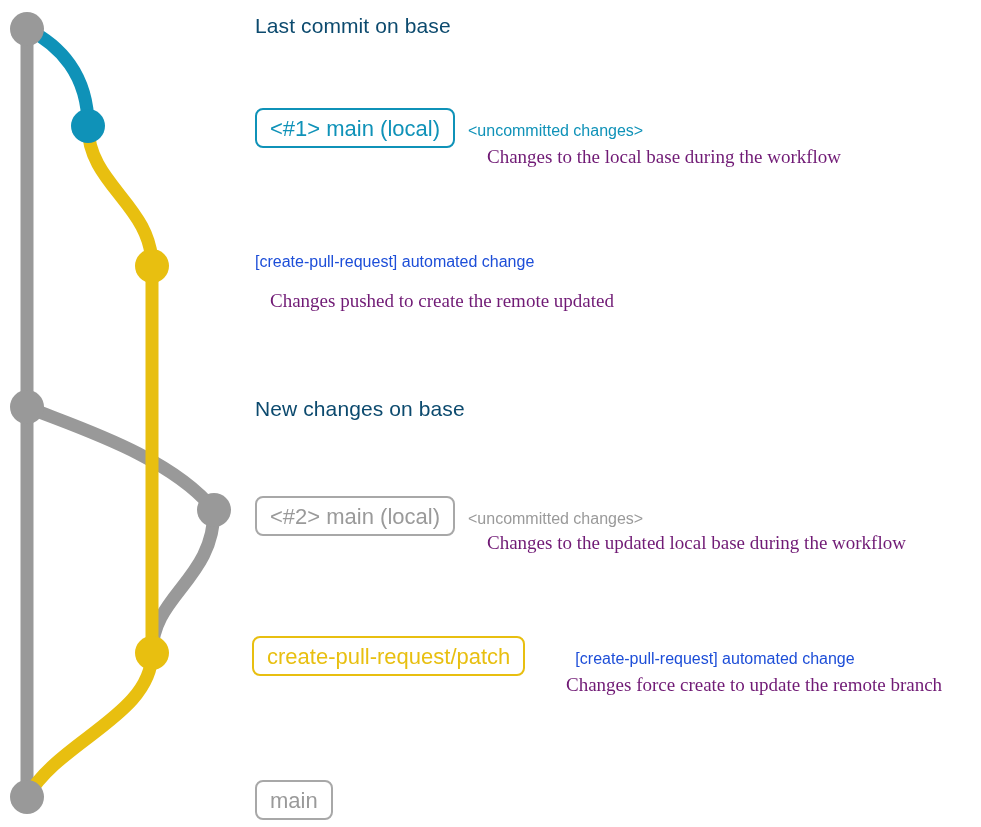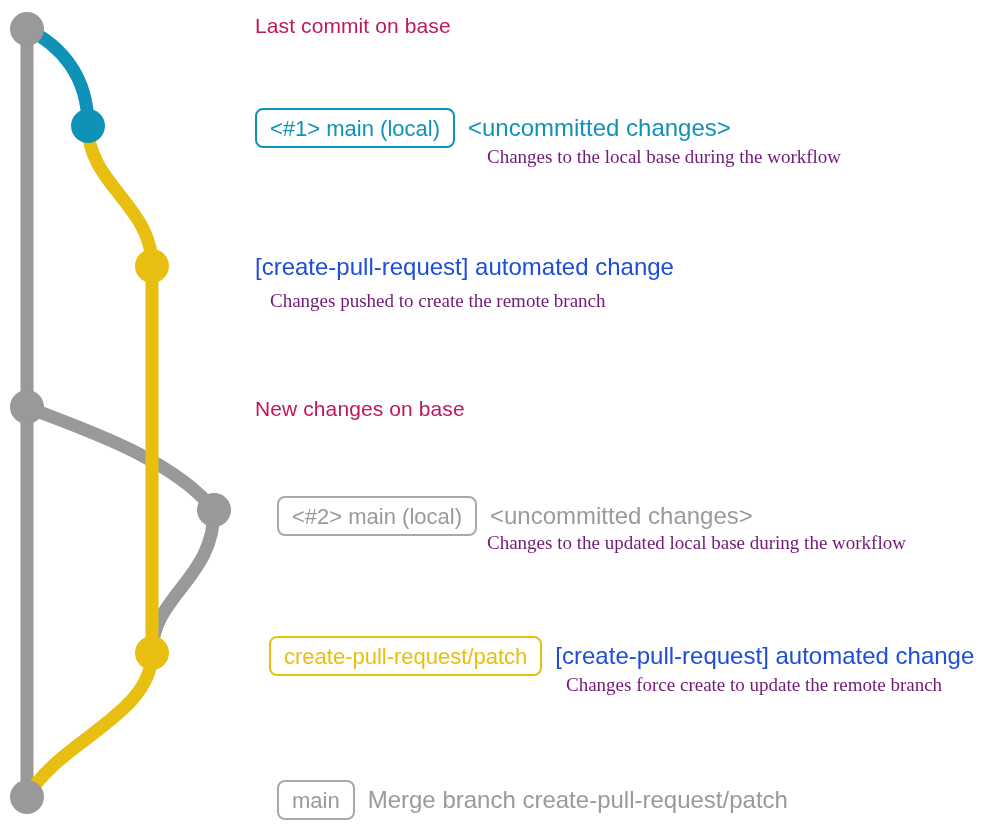--- a/index.html
+++ b/index.html
@@ -29,45 +29,45 @@
     position: absolute;
     display: flex;
     align-items: baseline;
     white-space: nowrap;
   }
 
   
   .plain-label {
     font-family: "Liberation Sans", sans-serif;
     font-size: 21px;
-    color: #be185d;
+    color: #0c4a6e;
     letter-spacing: 0.1px;
   }
 
   
   .pill {
     display: inline-block;
     border: 2px solid #999999;
     border-radius: 8px;
     padding: 7px 13px 6px 13px;
     font-family: "Liberation Sans", sans-serif;
     font-size: 22px;
     line-height: 1.05;
     color: #999999;
     background: #ffffff;
     box-sizing: border-box;
   }
   .pill.teal   { border-color: #0f92b8; color: #0f92b8; }
   .pill.yellow { border-color: #e8bf10; color: #e8bf10; }
-  .pill.gray   { border-color: #a8a8a8; color: #9a9a9a; margin-left: 22px; }
+  .pill.gray   { border-color: #a8a8a8; color: #9a9a9a; }
 
   
   .subject {
     font-family: "Liberation Sans", sans-serif;
-    font-size: 24px;
+    font-size: 16px;
     margin-left: 13px;
     color: #9a9a9a;
   }
   .subject.teal   { color: #0f92b8; }
   .subject.yellow { color: #1d4ed8; }
   .subject.gray   { color: #9a9a9a; }
 
   
   .desc {
     position: absolute;
@@ -111,34 +111,33 @@
 
 <div class="row" style="left:255px; top:108px;">
   <span class="pill teal">&lt;#1&gt; main (local)</span>
   <span class="subject teal">&lt;uncommitted changes&gt;</span>
 </div>
 <div class="desc" style="left:487px; top:146px;">Changes to the local base during the workflow</div>
 
 <div class="row" style="left:255px; top:253px;">
   <span class="subject yellow" style="margin-left:0;">[create-pull-request] automated change</span>
 </div>
-<div class="desc" style="left:270px; top:290px;">Changes pushed to create the remote branch</div>
+<div class="desc" style="left:270px; top:290px;">Changes pushed to create the remote updated</div>
 
 <div class="row" style="left:255px; top:397px;">
   <span class="plain-label">New changes on base</span>
 </div>
 
 <div class="row" style="left:255px; top:496px;">
   <span class="pill gray">&lt;#2&gt; main (local)</span>
   <span class="subject gray">&lt;uncommitted changes&gt;</span>
 </div>
 <div class="desc" style="left:487px; top:532px;">Changes to the updated local base during the workflow</div>
 
-<div class="row" style="left:269px; top:636px;">
+<div class="row" style="left:252px; top:636px;gap:37px;">
   <span class="pill yellow">create-pull-request/patch</span>
   <span class="subject yellow">[create-pull-request] automated change</span>
 </div>
 <div class="desc" style="left:566px; top:674px;">Changes force create to update the remote branch</div>
 
 <div class="row" style="left:255px; top:780px;">
   <span class="pill gray">main</span>
-  <span class="subject gray">Merge branch create-pull-request/patch</span>
 </div>
 
 </body></html>

